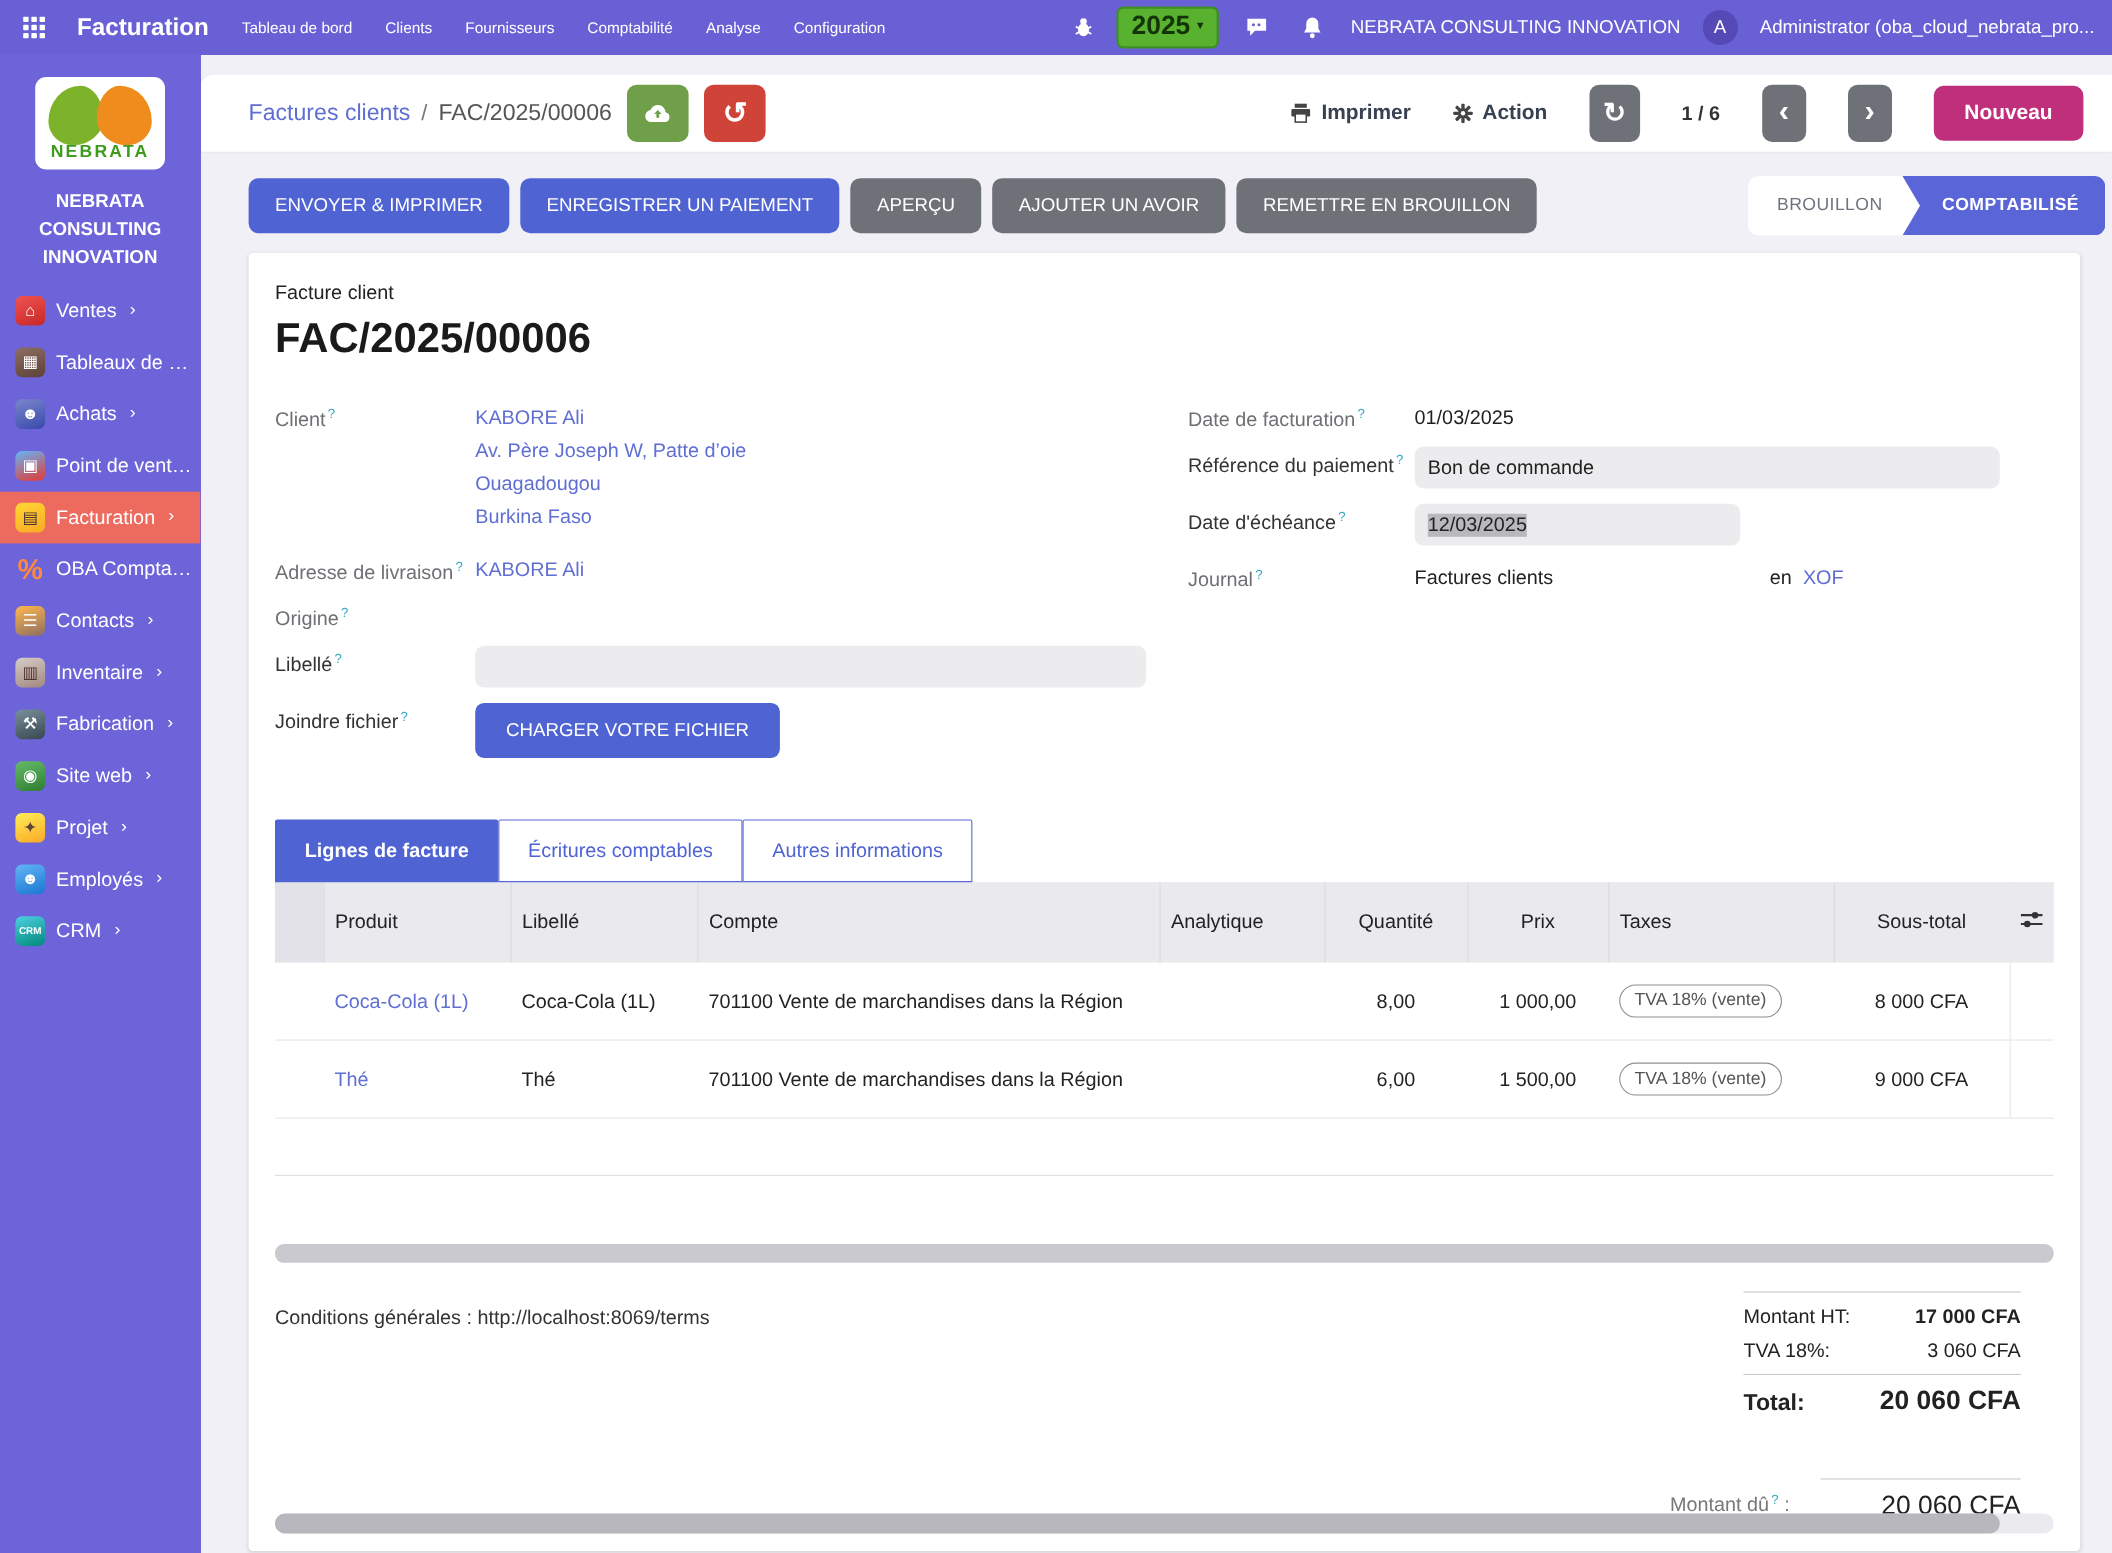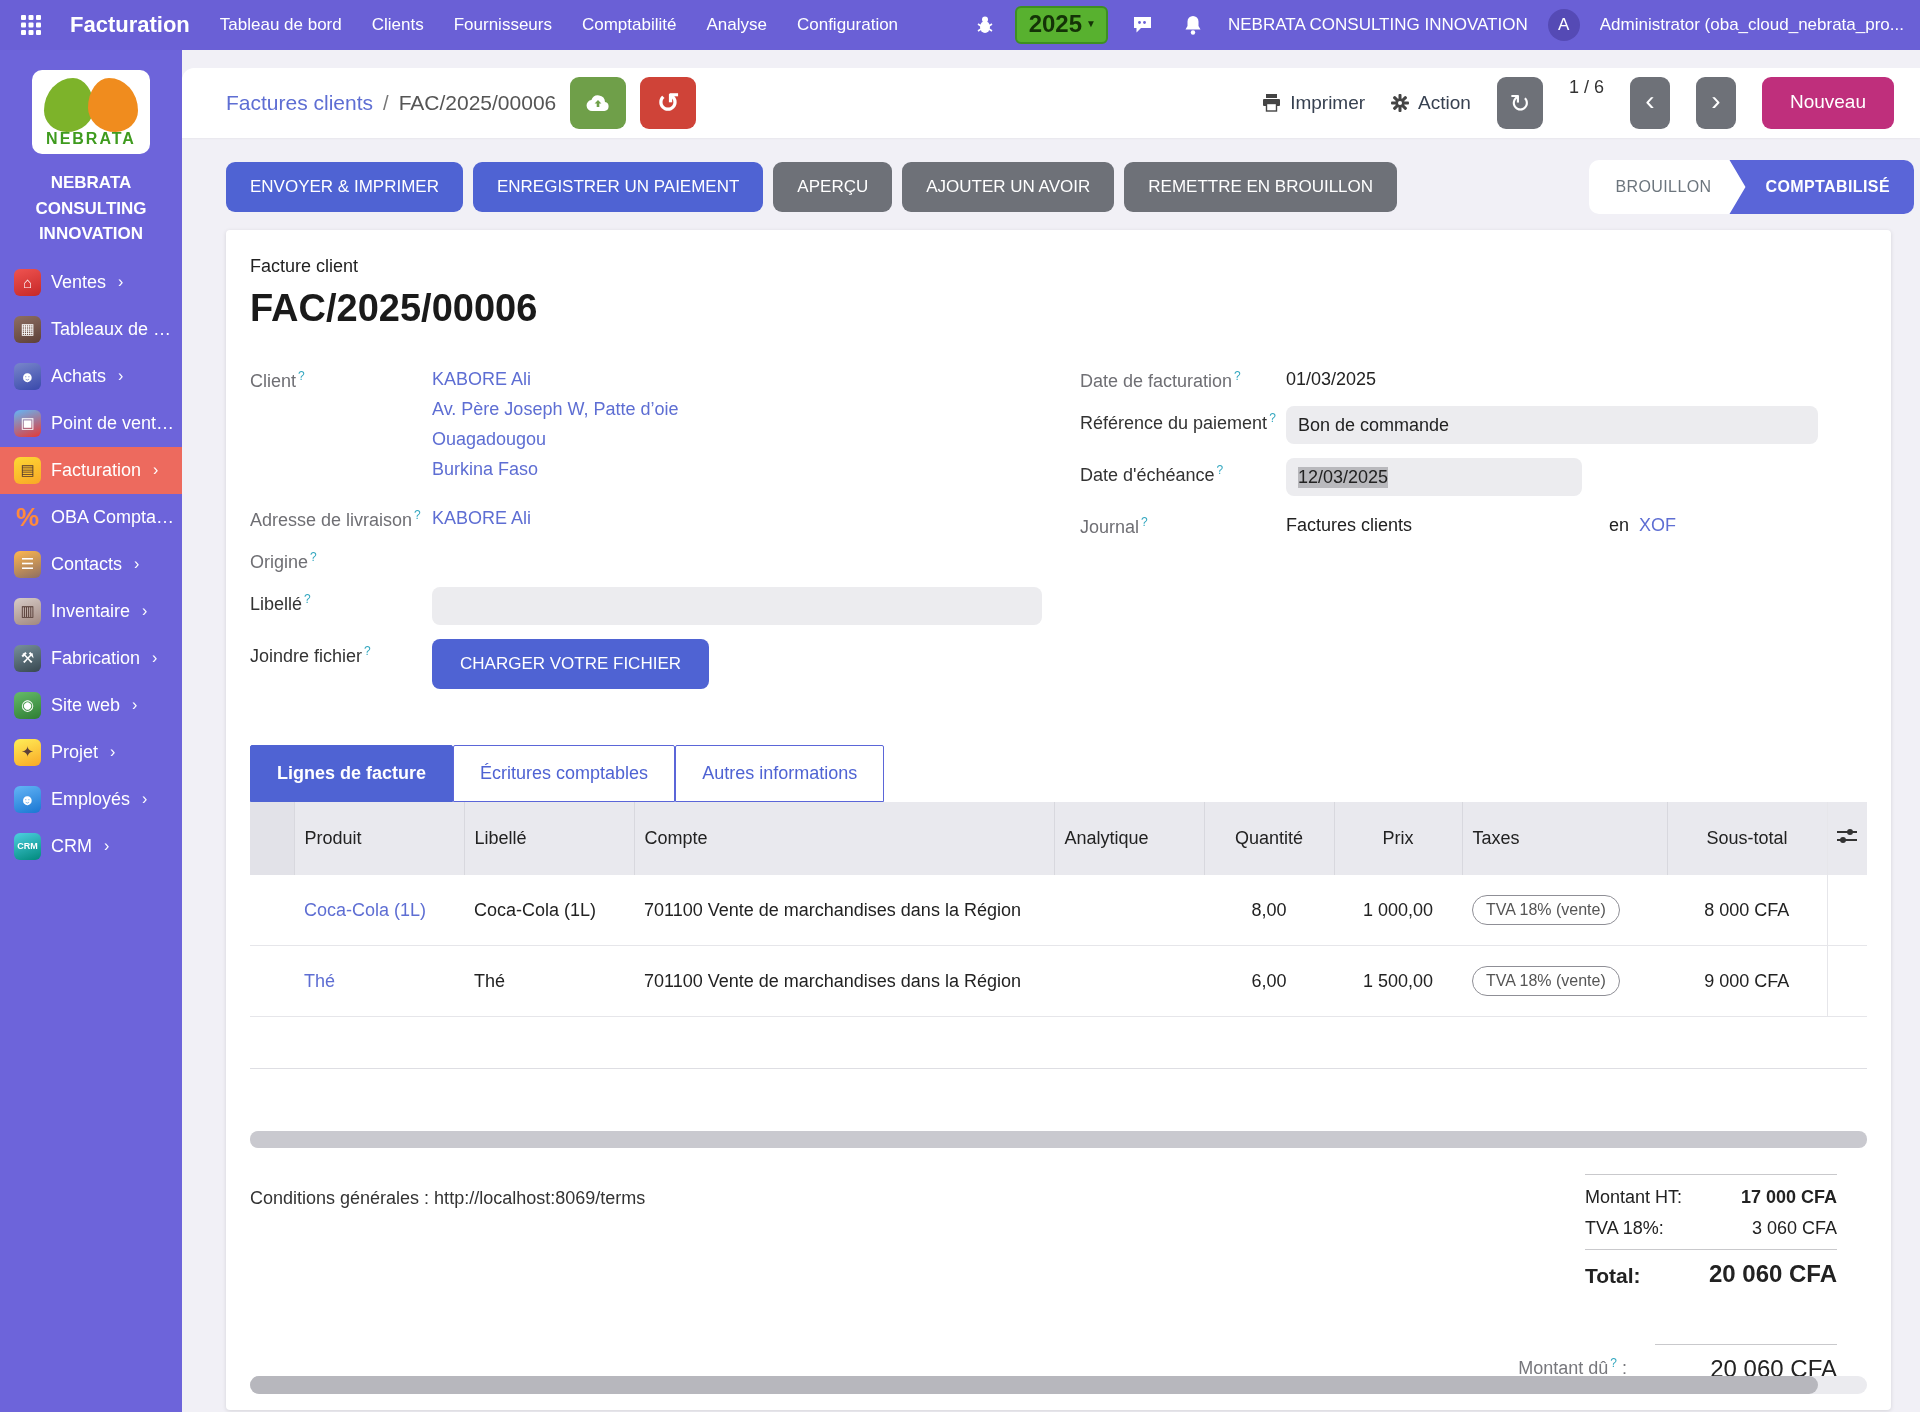--- a/index.html
+++ b/index.html
@@ -7,21 +7,21 @@
     font-family:"Liberation Sans", sans-serif; background:#f1f0f6; color:#222; }
   a { text-decoration:none; }
 
   
   .navbar { position:fixed; top:0; left:0; width:1920px; height:50px; background:#6a60d6;
     display:flex; align-items:center; justify-content:space-between; padding:0 16px; z-index:50; }
   .nb-left { display:flex; align-items:center; gap:24px; }
   .grid-btn { display:flex; align-items:center; justify-content:center; width:30px; height:30px; cursor:pointer; }
   .app-name { color:#fff; font-size:22px; font-weight:bold; margin-right:6px; }
   .nb-menu { display:flex; align-items:center; gap:30px; }
-  .nb-menu a { color:#fff; font-size:17px; }
+  .nb-menu a { color:#fff; font-size:14px; }
   .nb-right { display:flex; align-items:center; gap:20px; }
   .debug-icon { display:flex; align-items:center; }
   .year-btn { background:#58b12f; border:2px solid #3e8f22; border-radius:6px; color:#143307;
     font-size:24px; font-weight:bold; padding:4px 10px 6px 12px; display:flex; align-items:center; gap:4px; line-height:1; }
   .year-caret { font-size:10px; color:#143307; }
   .nb-ic { display:flex; align-items:center; justify-content:center; width:30px; height:30px; }
   .nb-company { color:#fff; font-size:17px; }
   .avatar { width:32px; height:32px; border-radius:50%; background:#554ab5; color:#fff;
     display:flex; align-items:center; justify-content:center; font-size:17px; }
   .nb-user { color:#fff; font-size:17px; max-width:560px; white-space:nowrap; overflow:hidden; }
@@ -65,21 +65,21 @@
     display:flex; align-items:center; justify-content:space-between; padding:0 26px 0 44px;
     box-shadow:0 1px 2px rgba(0,0,0,.04); }
   .cp-left { display:flex; align-items:center; gap:10px; }
   .breadcrumb-link { color:#5e6ed3; font-size:21px; }
   .bc-sep { color:#777; font-size:20px; }
   .bc-title { color:#555; font-size:21px; }
   .btn-sq { width:56px; height:52px; border-radius:9px; display:flex; align-items:center;
     justify-content:center; margin-left:4px; cursor:pointer; }
   .btn-save { background:#6f9f49; }
   .btn-discard { background:#cf4338; color:#fff; font-size:27px; font-weight:bold; }
-  .cp-right { display:flex; gap:26px; }
+  .cp-right { display:flex; align-items:center; gap:38px;font-weight:bold; }
   .tool { display:flex; align-items:center; gap:9px; font-size:19px; color:#374151; cursor:pointer; }
   .refresh-btn { width:46px; height:52px; background:#6e7178; border-radius:9px; color:#fff;
     display:flex; align-items:center; justify-content:center; font-size:25px; cursor:pointer; }
   .pager { font-size:18px; color:#333; }
   .nav-btn { width:40px; height:52px; background:#6e7178; border-radius:9px; color:#fff;
     font-size:28px; display:flex; align-items:center; justify-content:center; cursor:pointer; padding-bottom:4px; }
   .new-btn { background:#bf2f7c; color:#fff; font-size:19px; padding:14px 28px; border-radius:9px; cursor:pointer; }
 
   .button-row { display:flex; align-items:center; justify-content:space-between; margin:22px 6px 0 44px; }
   .left-btns { display:flex; gap:10px; }

